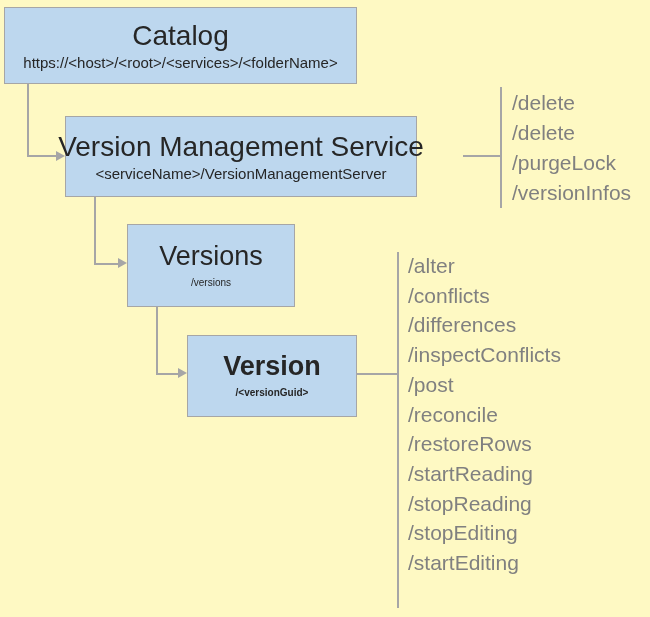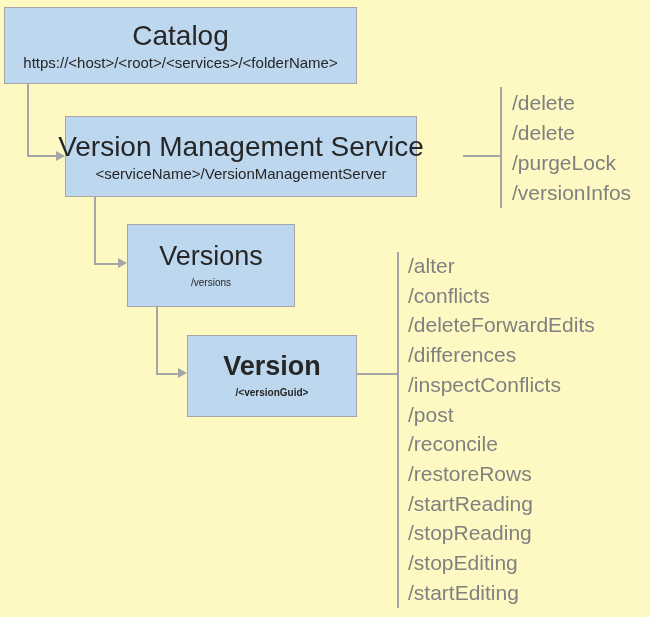--- a/index.html
+++ b/index.html
@@ -113,21 +113,20 @@
   <div class="ops-list" style="left:512px;top:88px;">
       <div class="op-item">/delete</div>
       <div class="op-item">/delete</div>
       <div class="op-item">/purgeLock</div>
       <div class="op-item">/versionInfos</div>
     </div>
 
   <div class="ops-list dense" style="left:408px;top:251px;">
       <div class="op-item">/alter</div>
       <div class="op-item">/conflicts</div>
-      <div class="op-item">/deleteForwardEdits</div>
       <div class="op-item">/differences</div>
       <div class="op-item">/inspectConflicts</div>
       <div class="op-item">/post</div>
       <div class="op-item">/reconcile</div>
       <div class="op-item">/restoreRows</div>
       <div class="op-item">/startReading</div>
       <div class="op-item">/stopReading</div>
       <div class="op-item">/stopEditing</div>
       <div class="op-item">/startEditing</div>
     </div>

